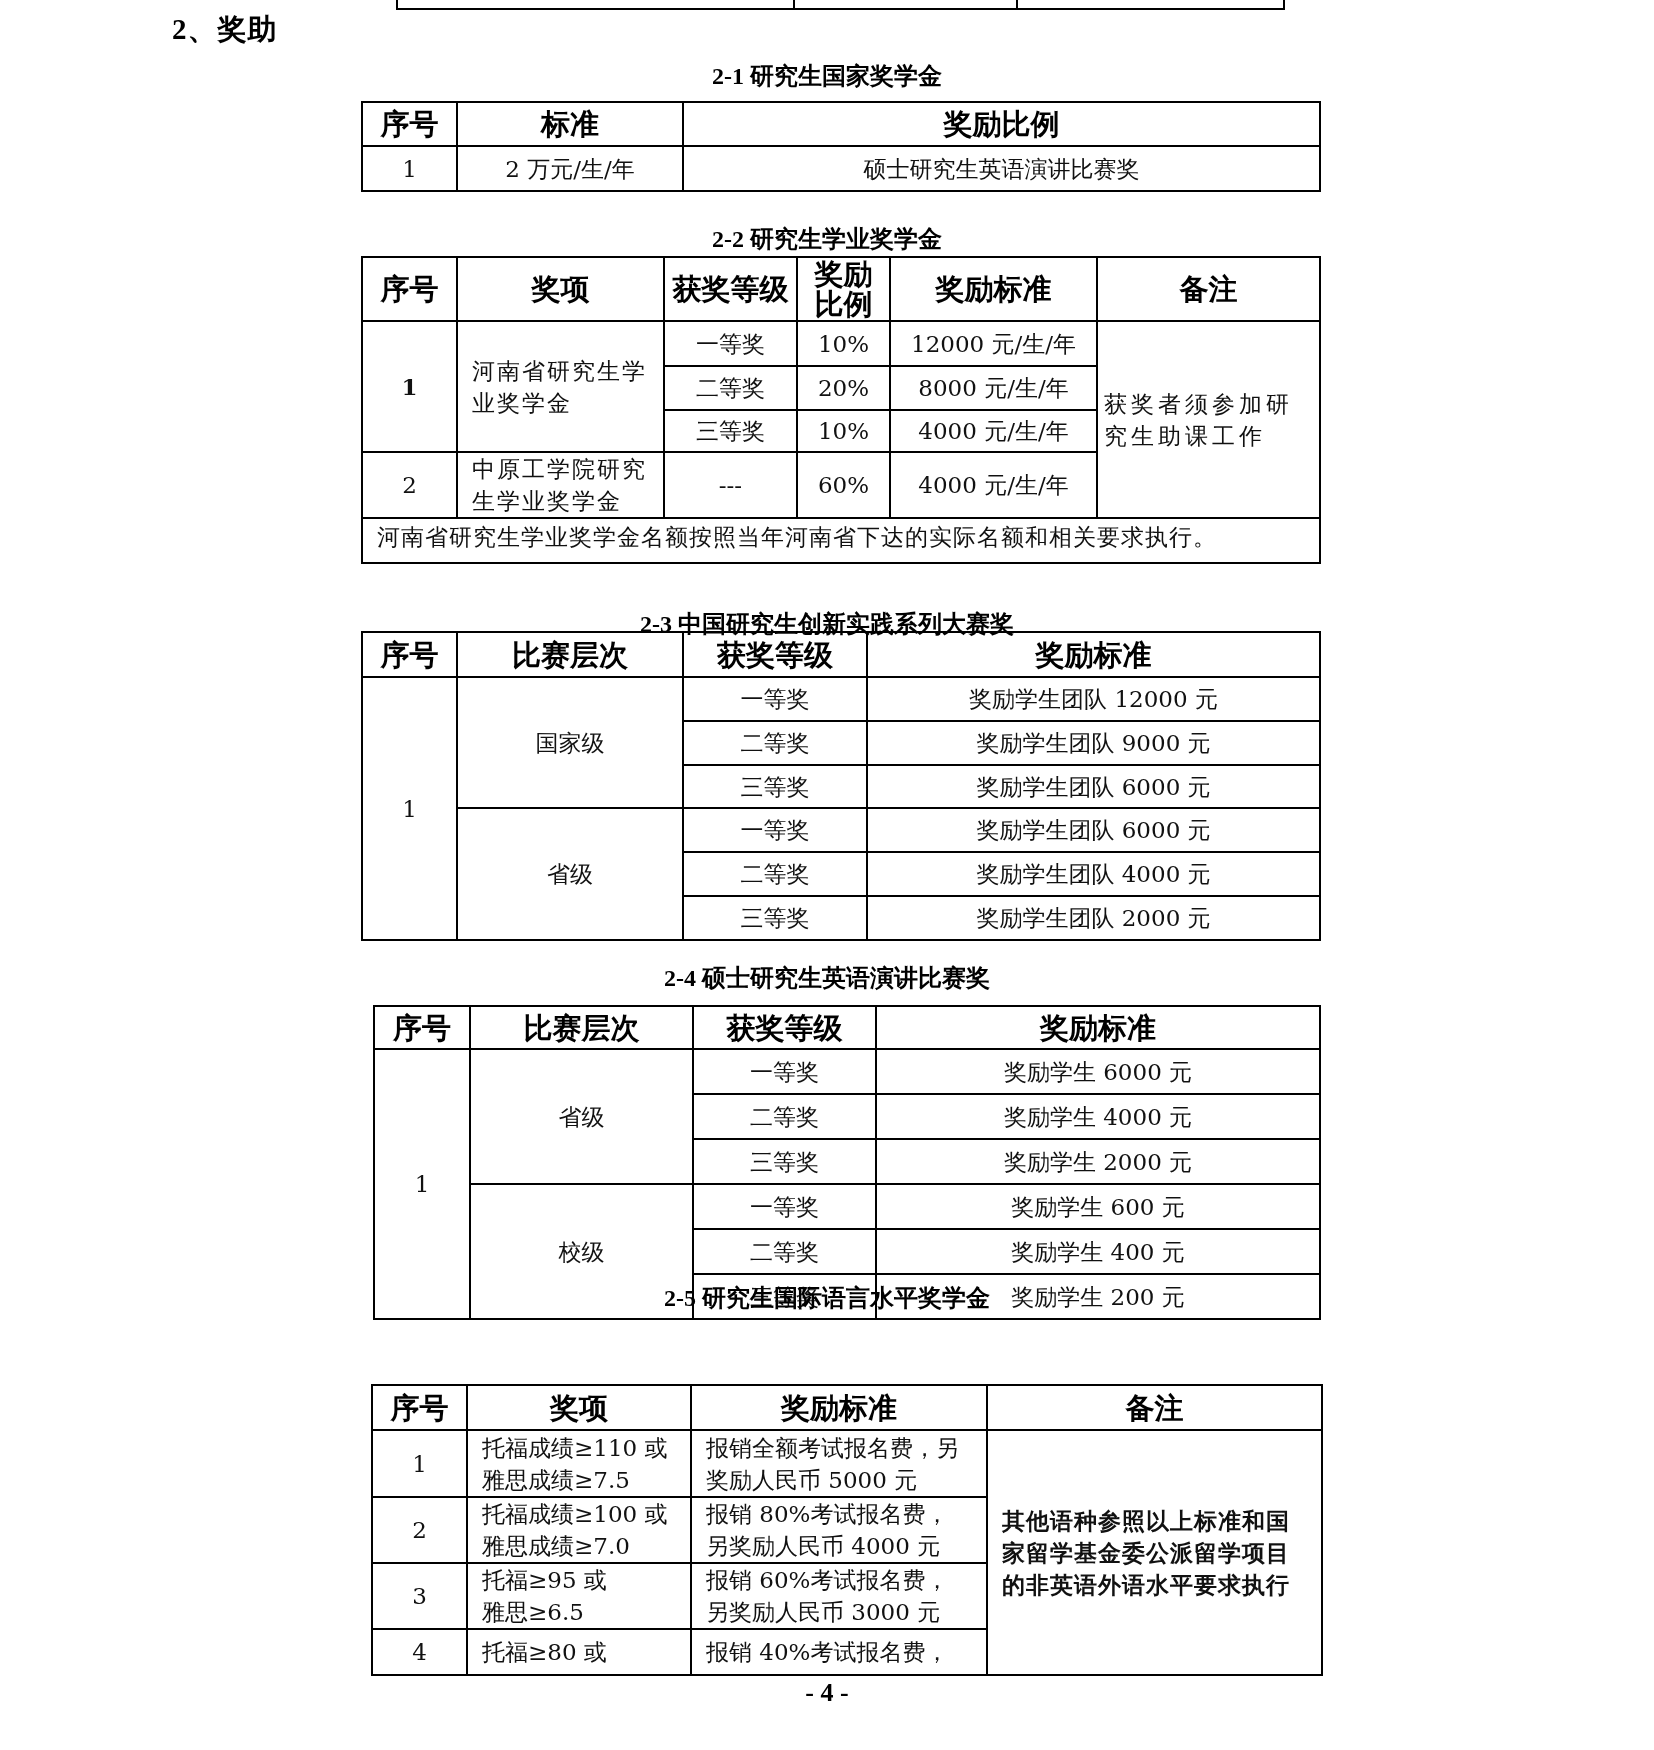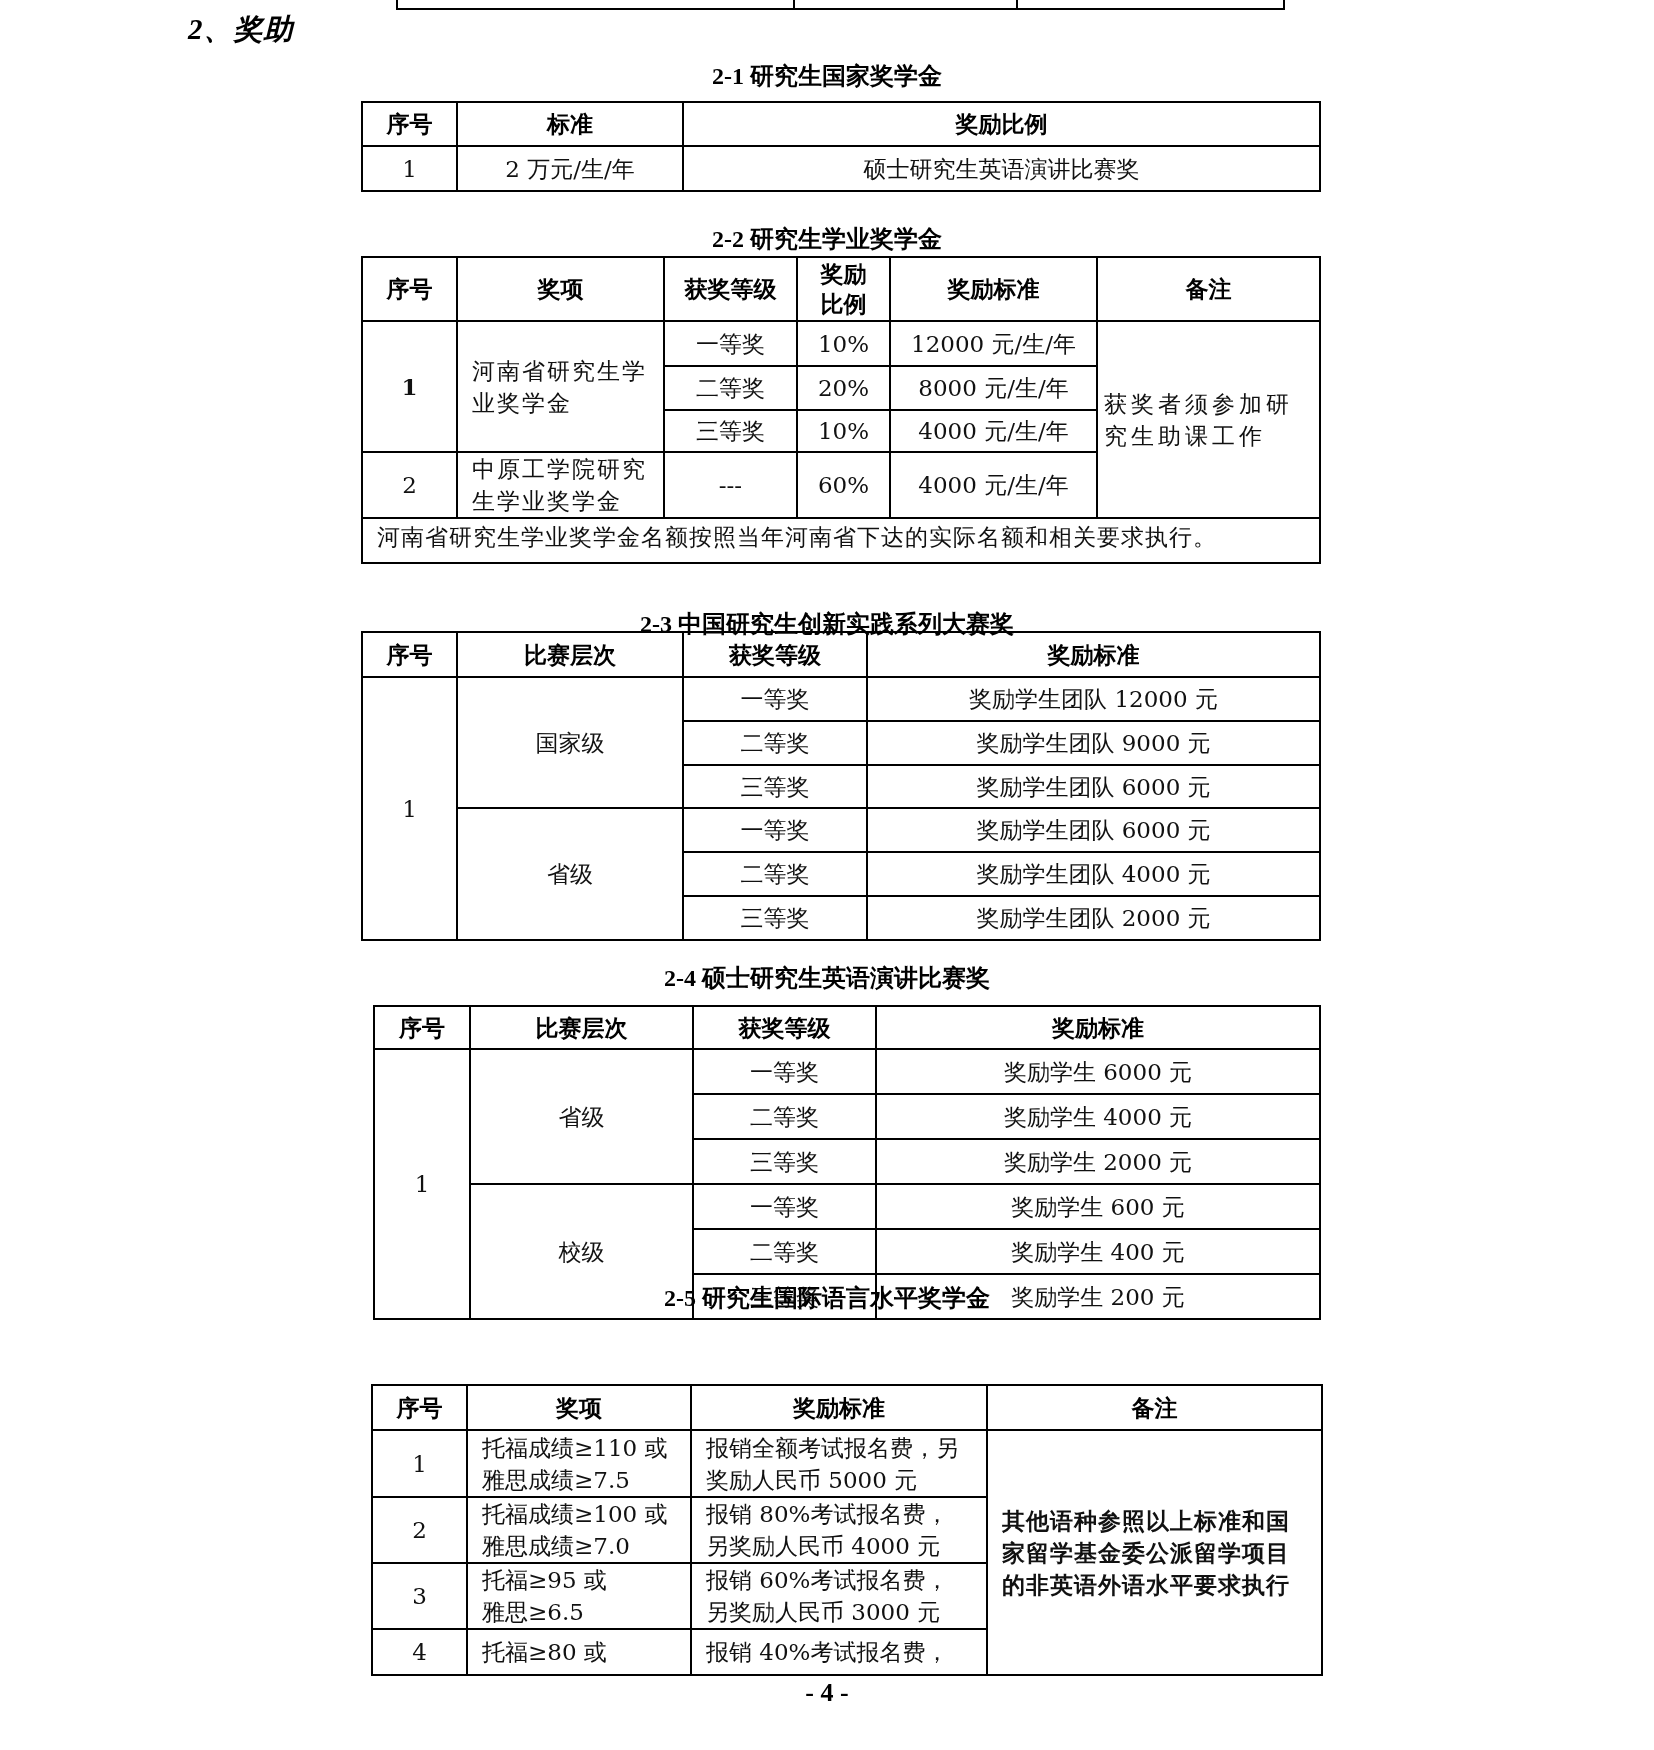--- a/index.html
+++ b/index.html
@@ -1,26 +1,26 @@
 <!DOCTYPE html>
 <html><head>
 <meta charset="utf-8">
 <style>
   html, body { margin:0; padding:0; background:#ffffff; }
   body { width:1654px; height:1750px; position:relative; overflow:hidden;
          font-family:"DejaVu Serif","Liberation Serif",serif; color:#000; }
   .abs { position:absolute; }
-  .section-heading { left:188px; top:10px; font-size:29px; font-weight:bold;
-        font-family:"Liberation Serif","DejaVu Serif",serif; letter-spacing:1px;font-style:italic; }
+  .section-heading { left:172px; top:10px; font-size:29px; font-weight:bold;
+        font-family:"Liberation Serif","DejaVu Serif",serif; letter-spacing:1px; }
   .caption { position:absolute; left:0; width:1654px; text-align:center; font-size:24px;
         font-weight:bold; font-family:"Liberation Serif","DejaVu Serif",serif; }
   table { position:absolute; border-collapse:collapse; table-layout:fixed; }
   td, th { border:2.5px solid #000; padding:0 6px; text-align:center; vertical-align:middle;
         font-size:23px; line-height:32px; box-sizing:border-box; }
-  th { font-weight:bold; font-family:"DejaVu Sans","Liberation Sans",sans-serif; font-size:23px; }
+  th { font-weight:bold; font-family:"DejaVu Sans","Liberation Sans",sans-serif; font-size:29px; }
   td { font-weight:normal; color:#111; }
   td.left { text-align:left; padding-left:14px; }
   td.bold { font-weight:bold; }
   td.note { text-align:left; padding-right:10px; letter-spacing:1px; }
   .top-table td { border-top:none; }
   .page-num { left:0; width:1654px; text-align:center; top:1678px; font-size:26px; font-weight:bold;
         font-family:"Liberation Serif","DejaVu Serif",serif; }
 </style>
 </head>
 <body>

